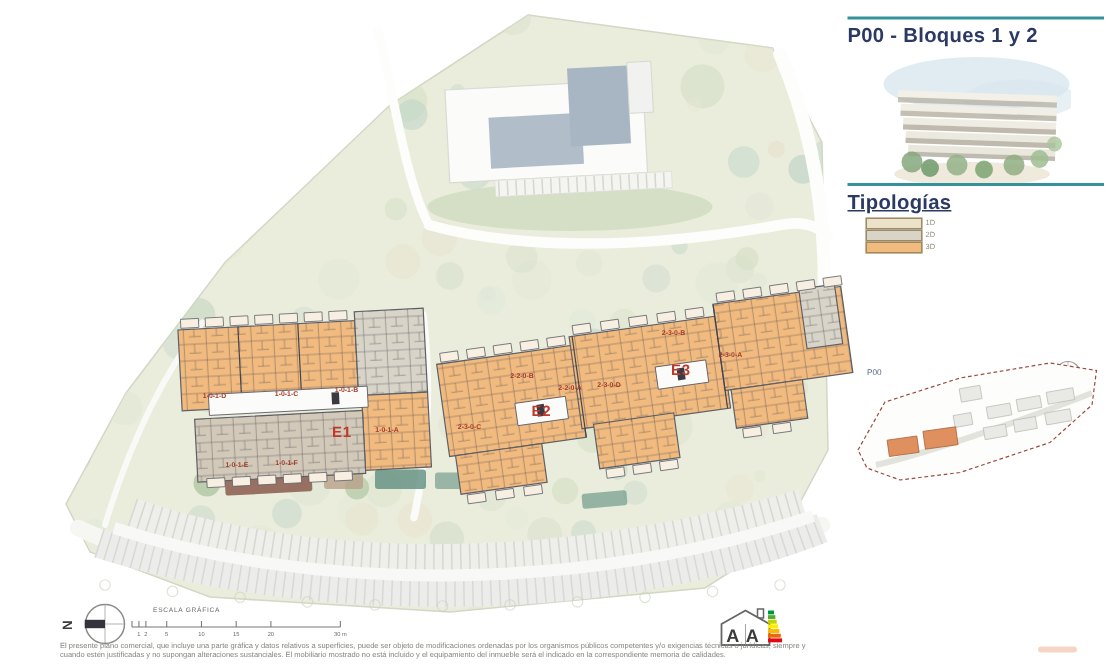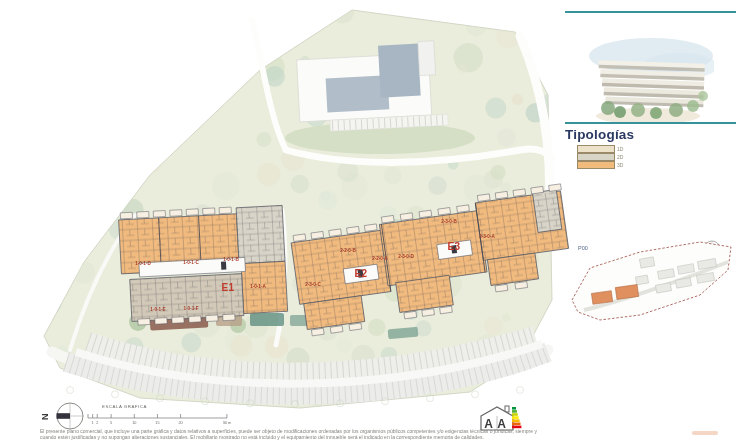--- a/index.html
+++ b/index.html
@@ -306,20 +306,21 @@
         <circle cx="340" cy="403.3" r="3.5" fill="none" stroke="#c9d2bd" stroke-width="0.8" opacity="0.6"></circle>
         <circle cx="385" cy="401.3" r="3.5" fill="none" stroke="#c9d2bd" stroke-width="0.8" opacity="0.6"></circle>
         <circle cx="430" cy="398.2" r="3.5" fill="none" stroke="#c9d2bd" stroke-width="0.8" opacity="0.6"></circle>
         <circle cx="475" cy="394.3" r="3.5" fill="none" stroke="#c9d2bd" stroke-width="0.8" opacity="0.6"></circle>
         <circle cx="520" cy="390.0" r="3.5" fill="none" stroke="#c9d2bd" stroke-width="0.8" opacity="0.6"></circle>
       </g>
   </svg>
 
   <div id="rule-top" class="abs" style="left:565px;top:11px;width:171px;"></div>
 
+  <div id="page-title" class="abs" style="left:565px;top:16px;width:172px;">P00 - Bloques 1 y 2</div>
 
   <svg id="render" class="abs" style="left:588px;top:36px" width="126" height="88" viewBox="0 0 126 88">
     <ellipse cx="63" cy="20" rx="62" ry="18" fill="#c9dde8" opacity="0.55"></ellipse>
     <ellipse cx="92" cy="30" rx="38" ry="13" fill="#d7e6ee" opacity="0.6"></ellipse>
     <g transform="rotate(2 63 50)">
       <rect x="10" y="26" width="106" height="4.5" fill="#f3f0e8"></rect>
       <rect x="10" y="30.5" width="106" height="3.5" fill="#b7b0a0" opacity="0.75"></rect>
       <rect x="12" y="35" width="104" height="4.5" fill="#f1eee6"></rect>
       <rect x="12" y="39.5" width="104" height="3.5" fill="#b0a999" opacity="0.75"></rect>
       <rect x="14" y="44" width="102" height="4.5" fill="#efece3"></rect>
@@ -334,21 +335,21 @@
     <circle cx="32" cy="76" r="6" fill="#6f9a6a" opacity="0.85"></circle>
     <circle cx="50" cy="74" r="7" fill="#93b286" opacity="0.85"></circle>
     <circle cx="68" cy="77" r="6" fill="#7ba371" opacity="0.85"></circle>
     <circle cx="88" cy="74" r="7" fill="#8fae83" opacity="0.85"></circle>
     <circle cx="105" cy="70" r="6" fill="#9dbd90" opacity="0.85"></circle>
     <circle cx="115" cy="60" r="5" fill="#aac49b" opacity="0.8"></circle>
   </svg>
 
   <div id="rule-mid" class="abs" style="left:565px;top:122px;width:171px;"></div>
 
-  <div id="tipologias-title" class="abs" style="left:565px;top:127px;">Tipologías</div>
+  <div id="tipologias-title" class="abs" style="left:565px;top:127px;text-decoration:underline;">Tipologías</div>
 
   <div id="legend" class="abs" style="left:577px;top:145px;">
       <div class="row">
         <div class="sw" style="background: rgb(236, 226, 201);"></div>
         <span class="lb">1D</span>
       </div>
       <div class="row">
         <div class="sw" style="background: rgb(216, 213, 199);"></div>
         <span class="lb">2D</span>
       </div>

